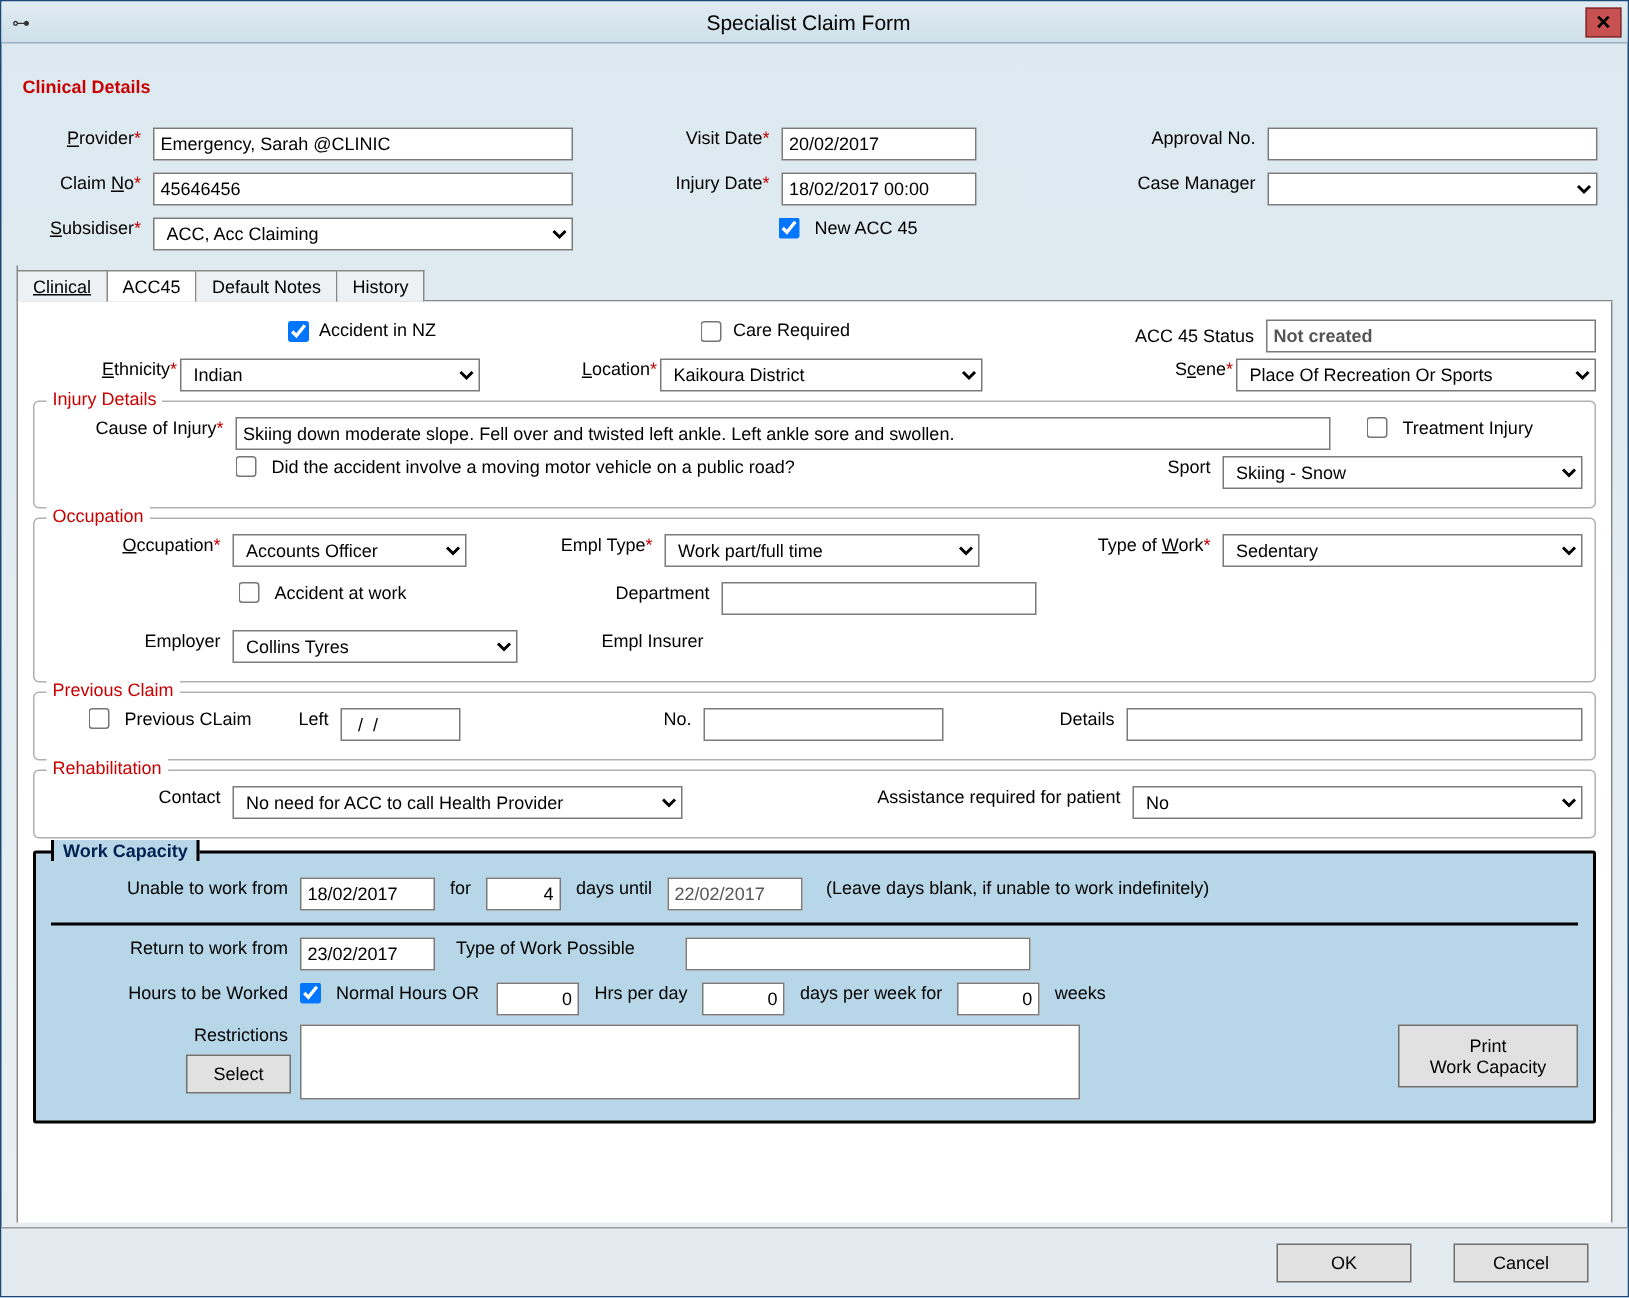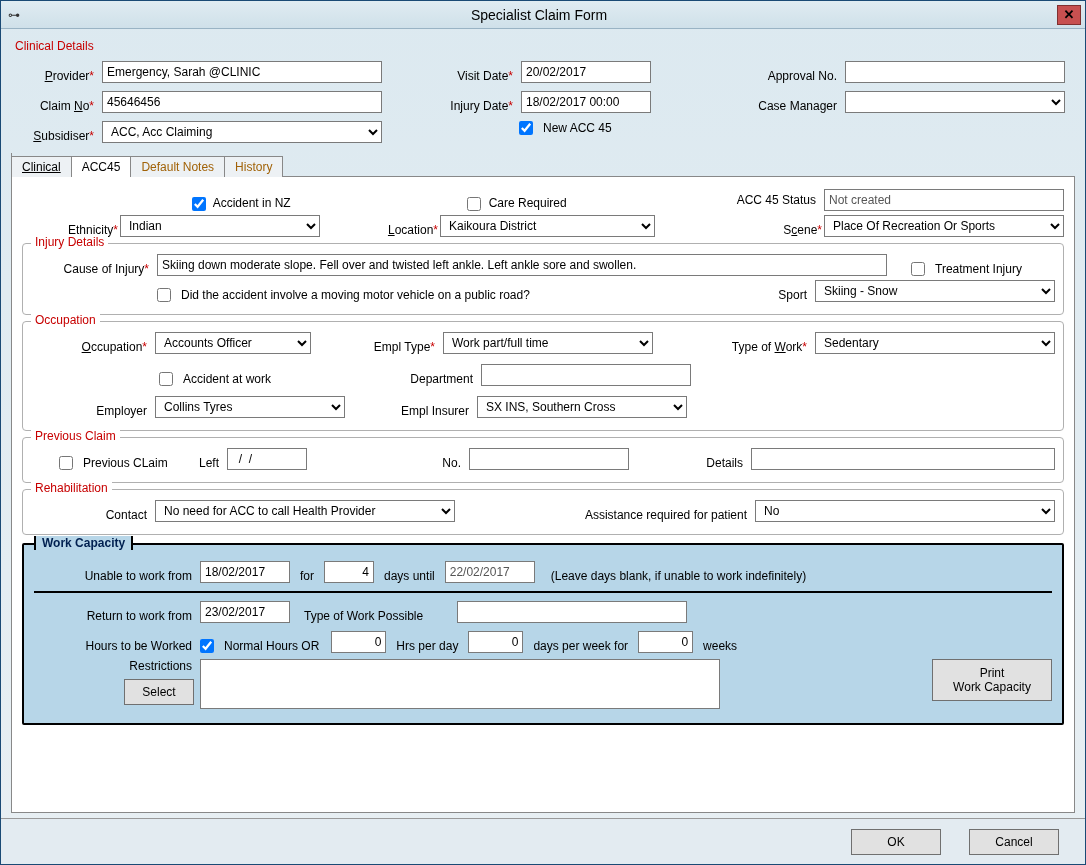--- a/index.html
+++ b/index.html
@@ -38,24 +38,24 @@
     display: flex; align-items: center; justify-content: center;
     font-weight: bold; font-size: 13px;
     cursor: default;
   }
   .body-area {
     padding: 6px 10px 4px 10px;
     height: 786px;
     overflow: hidden;
   }
 
-  .section-title { color: #c70000; font-weight: normal; margin: 4px 4px; }
+  .section-title { color: #c70000; font-weight: bold; margin: 16px 4px; }
   .fs { border: none; margin-bottom: 2px; }
 
-  .row { display: flex; align-items: flex-end; gap: 6px; margin: 4px 0; }
+  .row { display: flex; align-items: flex-start; gap: 6px; margin: 4px 0; }
   .lbl { text-align: right; padding-right: 2px; }
   .req::after { content: "*"; color: #c70000; }
 
   input[type=text], .txt, select.sel, textarea.ta {
     border: 1px solid #7a7a7a;
     font-size: 12px;
     font-family: inherit;
     padding: 2px 4px;
     height: 22px;
     background: #fff;
@@ -71,21 +71,21 @@
   
   .tabbar { display: flex; align-items: flex-end; height: 24px; margin-top: 6px; border-bottom: 1px solid #888; border-left:1px solid #888; }
   .tab {
     border: 1px solid #888; border-bottom: none;
     padding: 3px 10px; background: #edf1f4; margin-right: 0px;
     font-size: 12px; position: relative; top: 1px;
     border-left: none;
   }
   .tab:first-child { border-left: 1px solid #888; border-left:none; }
   .tab.active { background: #fff; top: 1px; }
-  .tab.disabled { color: #a16207; }
+  .tab.disabled { color: #000000; }
 
   .tabpanel {
     border: 1px solid #888; border-top: none;
     background: #fff;
     padding: 8px 10px;
     height: 636px;
   }
 
   
   .group {
@@ -217,21 +217,21 @@
         <div style="width:200px">
           <input type="checkbox" checked="" style="">
           <span>Accident in NZ</span>
         </div>
         <div style="width:250px; text-align:center">
           <input type="checkbox" style="">
           <span>Care Required</span>
         </div>
         <div style="flex:1; display:flex; justify-content:flex-end; align-items:center; gap:8px">
           <span>ACC 45 Status</span>
-          <input type="text" class="txt disabled-input" style="width: 240px;" disabled="" value="Not created">
+          <input type="text" class="txt disabled-input" style="width: 220px; font-weight: bold;" disabled="" value="Not created">
         </div>
       </div>
 
       <div class="row" style="gap:0">
         <span class="lbl req" style="width:98px"><span class="und">E</span>thnicity</span>
         <select class="sel" style="width:200px"><option>Indian</option></select>
         <span class="lbl req" style="width:100px; margin-left:20px"><span class="und">L</span>ocation</span>
         <select class="sel" style="width:215px"><option>Kaikoura District</option></select>
         <span class="lbl req" style="flex:1; margin-left:20px">S<span class="und">c</span>ene</span>
         <select class="sel" style="width:240px"><option>Place Of Recreation Or Sports</option></select>
@@ -269,21 +269,20 @@
           <span style="width:122px"></span>
           <input type="checkbox" style="">
           <span style="width:166px">Accident at work</span>
           <span class="lbl" style="width:120px">Department</span>
           <input type="text" class="txt" style="width: 210px;" value="">
         </div>
         <div class="row" style="margin-top:10px">
           <span class="lbl" style="width:118px">Employer</span>
           <select class="sel" style="width:190px"><option>Collins Tyres</option></select>
           <span class="lbl" style="width:120px">Empl Insurer</span>
-          <select class="sel" style="width:210px"><option>SX INS, Southern Cross</option></select>
         </div>
       </div>
 
       <div class="group">
         <div class="legend">Previous Claim</div>
         <div class="row">
           <span style="width:22px"></span>
           <input type="checkbox" style="">
           <span style="width:110px">Previous CLaim</span>
           <span class="lbl">Left</span>

